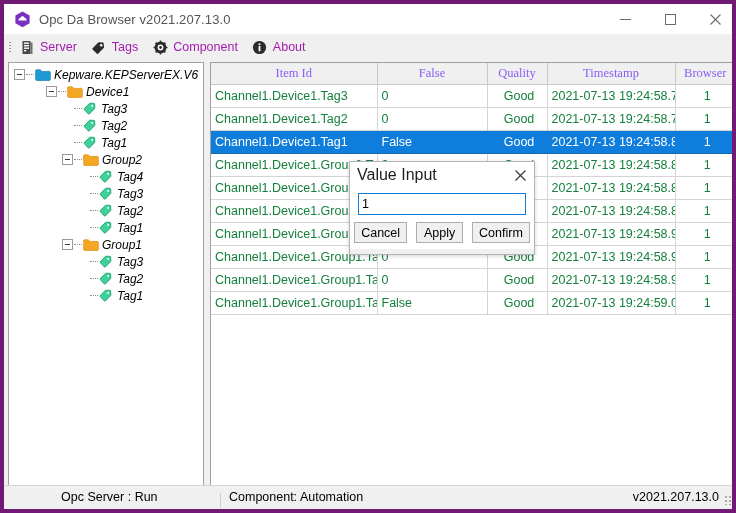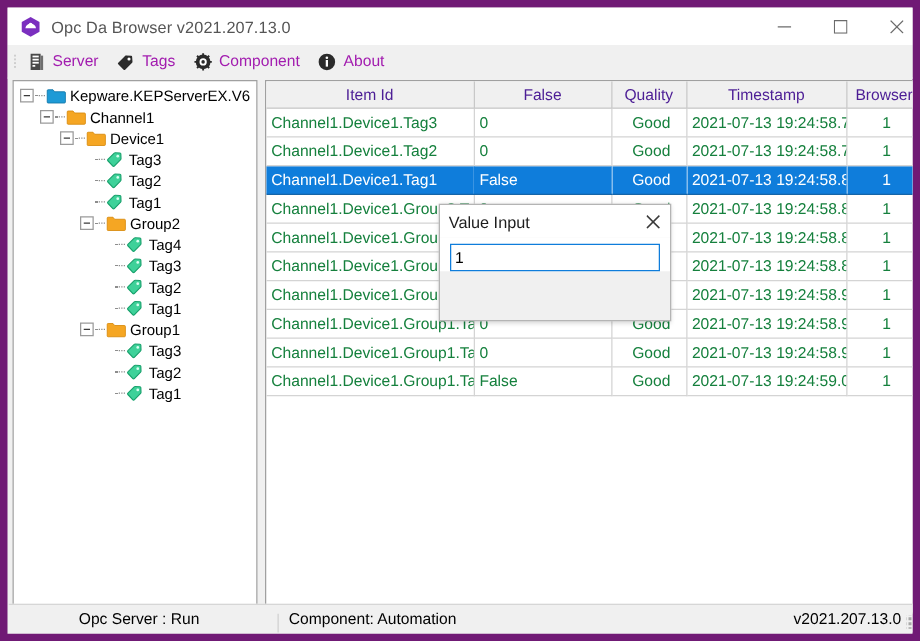--- a/index.html
+++ b/index.html
@@ -12,21 +12,21 @@
     font-size: 12px;
     color: #000000;
     -webkit-font-smoothing: antialiased;
   }
   #app {
     position: relative;
     width: 736px;
     height: 513px;
     box-sizing: border-box;
     background: #f0f0f0;
-    border: 6px solid #701a75;
+    border: 4px solid #701a75;
     overflow: hidden;
   }
 
   
   .titlebar {
     position: absolute;
     left: 0; top: 0;
     width: 734px;
     height: 30px;
     background: #ffffff;
@@ -101,20 +101,21 @@
     left: 4px; top: 58px;
     width: 196px; height: 427px;
     background: #ffffff;
     border: 1px solid #a0a0a0;
     box-sizing: border-box;
     overflow: hidden;
   }
   .tree {
     padding: 3px 0 0 5px;
     font-size: 12px;
+    font-style: italic;
   }
   .tnode {
     display: flex;
     align-items: center;
     height: 17px;
     white-space: nowrap;
   }
   .indent { display:block; flex:0 0 auto; }
   .expander {
     width: 11px; height: 11px;
@@ -156,23 +157,24 @@
     table-layout: fixed;
     font-size: 12.5px;
   }
   table.grid th {
     background: #f0f0f0;
     font-weight: normal;
     height: 21px;
     border-right: 1px solid #c8c8c8;
     border-bottom: 1px solid #c8c8c8;
     text-align: center;
-    color: #4c1d95;
+    color: #8b5cf6;
     font-size: 12.5px;
     padding: 0;
+    font-family: Liberation Serif, serif;
   }
   table.grid th:last-child { border-right: none; }
   table.grid td {
     height: 22px;
     border-right: 1px solid #d4d4d4;
     border-bottom: 1px solid #d4d4d4;
     padding: 0 0 0 4px;
     color: #15803d;
     overflow: hidden;
     white-space: nowrap;
@@ -192,21 +194,21 @@
     box-shadow: 0 1px 4px rgba(0,0,0,0.18);
   }
   .dlg-title {
     height: 26px;
     background: #ffffff;
     display: flex;
     align-items: center;
     padding-left: 7px;
     box-sizing: border-box;
   }
-  .dlg-title span { font-size: 13px; color:#1d1d1d; }
+  .dlg-title span { font-size: 16px; color:#1d1d1d; }
   .dlg-close {
     margin-left: auto;
     width: 28px; height: 26px;
     display:flex; align-items:center; justify-content:center;
     color:#3a3a3a;
   }
   .dlg-body { padding: 5px 8px 0 8px; background:#ffffff; }
   .dlg-input {
     width: 100%;
     box-sizing: border-box;
@@ -362,29 +364,20 @@
   <div class="tree-panel">
     <div class="tree" id="tree-root">
         <div class="tnode">
           <span class="indent" style="width: 0px;"></span>
           <span class="expander"></span>
           <span class="dots"></span>
           <span class="ico-folder"><svg width="16" height="14" viewBox="0 0 16 14">
               <path d="M0.7 2.6 a0.8 0.8 0 0 1 0.8 -0.8 L5.4 1.8 L6.7 3.4 L14.5 3.4 a0.8 0.8 0 0 1 0.8 0.8 L15.3 11.6 a0.8 0.8 0 0 1 -0.8 0.8 L1.5 12.4 a0.8 0.8 0 0 1 -0.8 -0.8 z" fill="#1e9ad6" stroke="#1278a8" stroke-width="0.7"></path>
             </svg></span>
           <span class="nodelabel">Kepware.KEPServerEX.V6</span>
-        </div>
-        <div class="tnode">
-          <span class="indent" style="width: 16px;"></span>
-          <span class="expander"></span>
-          <span class="dots"></span>
-          <span class="ico-folder"><svg width="16" height="14" viewBox="0 0 16 14">
-              <path d="M0.7 2.6 a0.8 0.8 0 0 1 0.8 -0.8 L5.4 1.8 L6.7 3.4 L14.5 3.4 a0.8 0.8 0 0 1 0.8 0.8 L15.3 11.6 a0.8 0.8 0 0 1 -0.8 0.8 L1.5 12.4 a0.8 0.8 0 0 1 -0.8 -0.8 z" fill="#f5a623" stroke="#d88b10" stroke-width="0.7"></path>
-            </svg></span>
-          <span class="nodelabel">Channel1</span>
         </div>
         <div class="tnode">
           <span class="indent" style="width: 32px;"></span>
           <span class="expander"></span>
           <span class="dots"></span>
           <span class="ico-folder"><svg width="16" height="14" viewBox="0 0 16 14">
               <path d="M0.7 2.6 a0.8 0.8 0 0 1 0.8 -0.8 L5.4 1.8 L6.7 3.4 L14.5 3.4 a0.8 0.8 0 0 1 0.8 0.8 L15.3 11.6 a0.8 0.8 0 0 1 -0.8 0.8 L1.5 12.4 a0.8 0.8 0 0 1 -0.8 -0.8 z" fill="#f5a623" stroke="#d88b10" stroke-width="0.7"></path>
             </svg></span>
           <span class="nodelabel">Device1</span>
         </div>
@@ -608,20 +601,25 @@
       <div class="dlg-close">
         <svg width="11" height="11" viewBox="0 0 11 11">
           <line x1="0.5" y1="0.5" x2="10.5" y2="10.5" stroke="#3a3a3a" stroke-width="1.2"></line>
           <line x1="10.5" y1="0.5" x2="0.5" y2="10.5" stroke="#3a3a3a" stroke-width="1.2"></line>
         </svg>
       </div>
     </div>
     <div class="dlg-body">
       <input class="dlg-input" type="text" value="1" style="">
     </div>
+    <div class="dlg-buttons">
+      <button class="dlg-btn">Cancel</button>
+      <button class="dlg-btn">Apply</button>
+      <button class="dlg-btn">Confirm</button>
+    </div>
   </div>
 
   <div class="statusbar">
     <div class="sb-cell sb-left">
       <span>Opc Server : Run</span>
       <span class="sb-sep"></span>
     </div>
     <div class="sb-cell sb-mid">
       <span>Component: Automation</span>
     </div>

